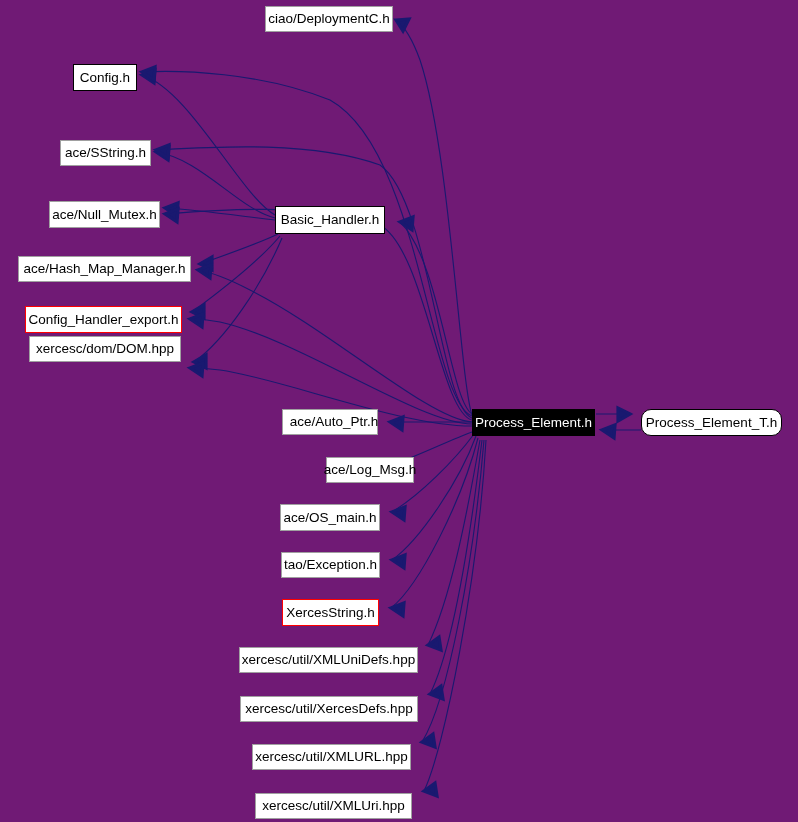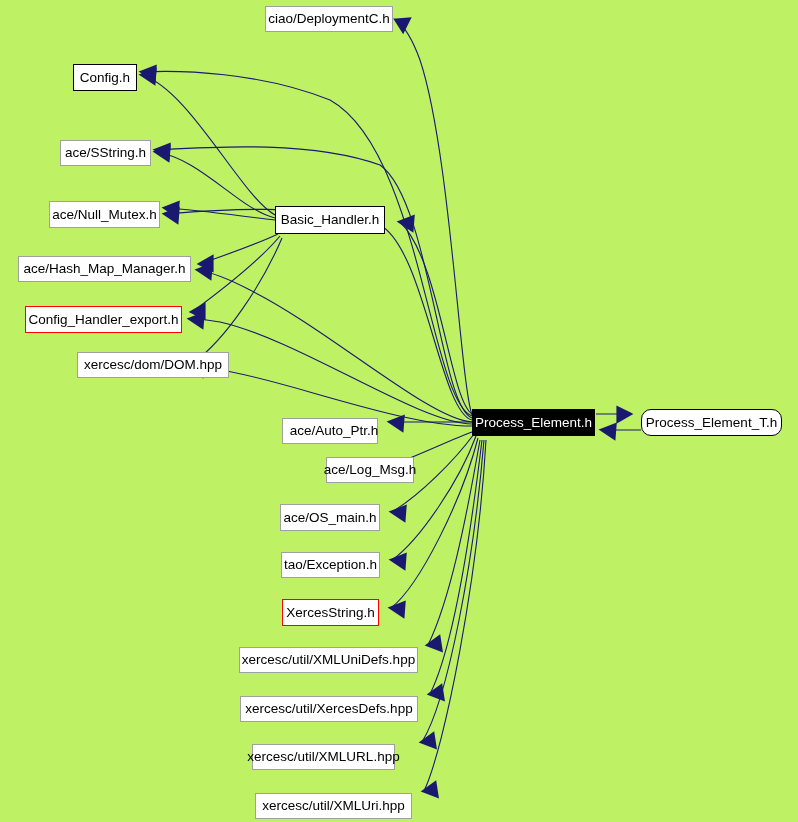--- a/index.html
+++ b/index.html
@@ -1,19 +1,19 @@
 <!DOCTYPE html>
 <html><head>
 <meta charset="utf-8">
 <style>
   html,body{margin:0;padding:0;background:#ffffff;}
   #graph{
     position:relative;
     width:798px;height:822px;
-    background:#bef264;
+    background:#701a75;
     font-family:"Liberation Sans","DejaVu Sans",sans-serif;
     overflow:hidden;
   }
   #edges{position:absolute;left:0;top:0;width:798px;height:822px;}
   .node{
     position:absolute;
     box-sizing:border-box;
     display:flex;
     align-items:center;
     justify-content:center;
@@ -155,24 +155,24 @@
       </div>
       <div class="node black" style="left: 275px; top: 206px; width: 110px; height: 28px;">
         <span>Basic_Handler.h</span>
       </div>
       <div class="node gray" style="left: 18px; top: 256px; width: 173px; height: 26px;">
         <span>ace/Hash_Map_Manager.h</span>
       </div>
       <div class="node red" style="left: 25px; top: 306px; width: 157px; height: 27px;">
         <span>Config_Handler_export.h</span>
       </div>
-      <div class="node gray" style="left: 29px; top: 352px; width: 152px; height: 26px; margin-left: 48px;">
+      <div class="node gray" style="left: 29px; top: 336px; width: 152px; height: 26px;">
         <span>xercesc/dom/DOM.hpp</span>
       </div>
-      <div class="node gray" style="left: 282px; top: 418px; width: 96px; height: 26px; padding-left: 8px;">
+      <div class="node gray" style="left: 282px; top: 409px; width: 96px; height: 26px; padding-left: 8px;">
         <span>ace/Auto_Ptr.h</span>
       </div>
       <div class="node current" style="left: 472px; top: 409px; width: 123px; height: 27px;">
         <span>Process_Element.h</span>
       </div>
       <div class="node black" style="left: 641px; top: 409px; width: 141px; height: 27px; border-radius: 10px;">
         <span>Process_Element_T.h</span>
       </div>
       <div class="node gray" style="left: 280px; top: 457px; width: 88px; height: 26px; margin-left: 46px;">
         <span>ace/Log_Msg.h</span>
@@ -185,20 +185,20 @@
       </div>
       <div class="node red" style="left: 282px; top: 599px; width: 97px; height: 27px;">
         <span>XercesString.h</span>
       </div>
       <div class="node gray" style="left: 239px; top: 647px; width: 179px; height: 26px; justify-content: center;">
         <span>xercesc/util/XMLUniDefs.hpp</span>
       </div>
       <div class="node gray" style="left: 240px; top: 696px; width: 178px; height: 26px; align-items: center;">
         <span>xercesc/util/XercesDefs.hpp</span>
       </div>
-      <div class="node gray" style="left: 252px; top: 744px; width: 143px; height: 26px;">
+      <div class="node gray" style="left: 252px; top: 744px; width: 159px; height: 26px;">
         <span>xercesc/util/XMLURL.hpp</span>
       </div>
       <div class="node gray" style="left: 255px; top: 793px; width: 157px; height: 26px;">
         <span>xercesc/util/XMLUri.hpp</span>
       </div>
     </div>
 </div>
 
 </body></html>

